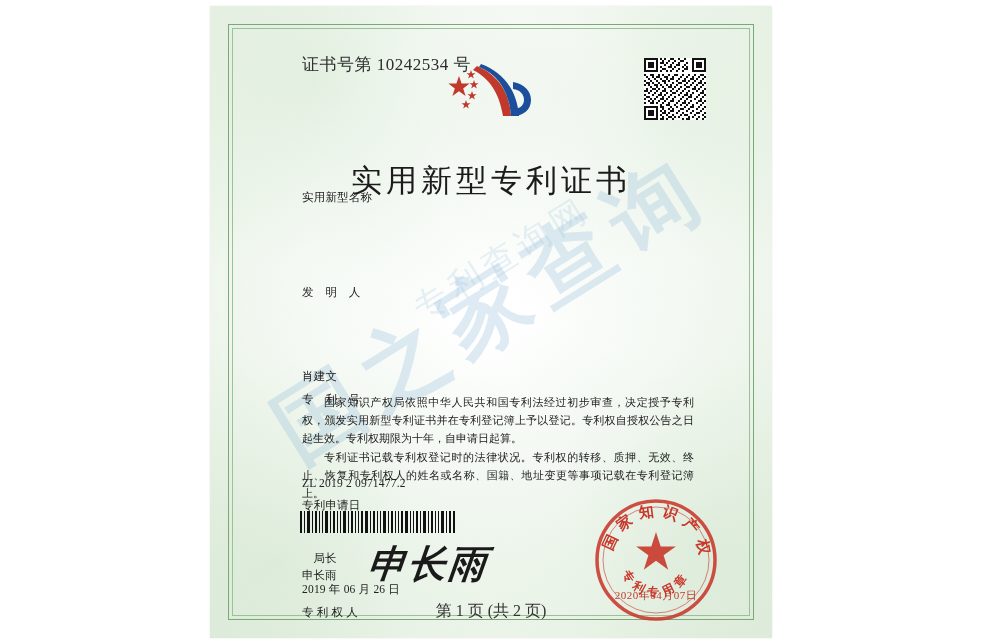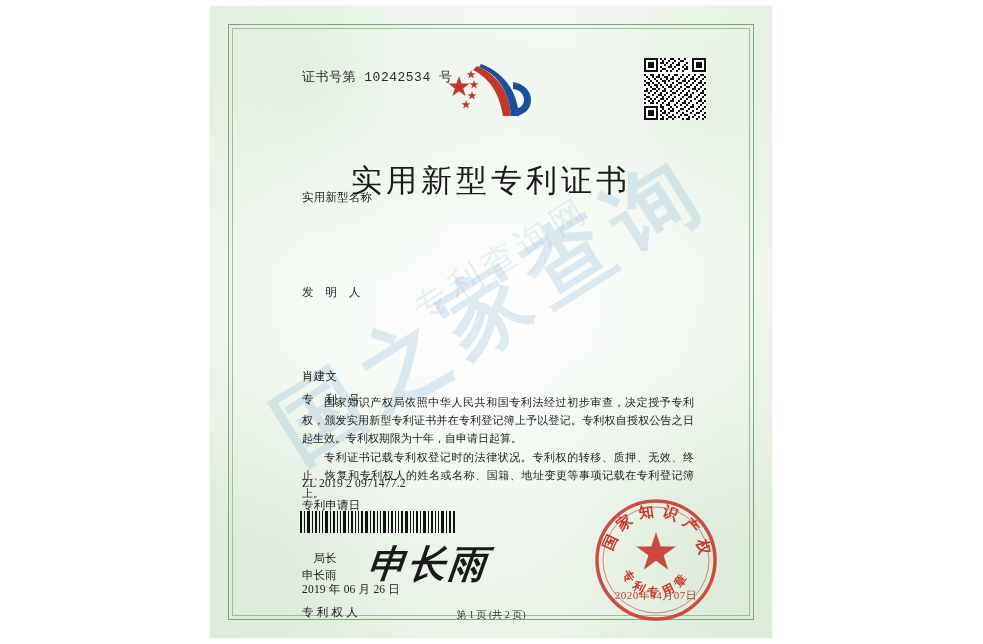--- a/index.html
+++ b/index.html
@@ -84,26 +84,25 @@
     color: rgba(150, 190, 218, 0.22);
     white-space: nowrap;
     pointer-events: none;
     user-select: none;
   }
 
   
   .cert-no {
     position: absolute;
     left: 92px;
-    top: 62px;
-    font-size: 13px;
+    top: 47px;
+    font-size: 17px;
     color: #2d2d2d;
     letter-spacing: 0.5px;
     white-space: nowrap;
-    font-family: Liberation Mono, monospace;
   }
   .qr {
     position: absolute;
     right: 66px;
     top: 52px;
     width: 62px;
     height: 62px;
     background-color: #ffffff;
   }
   .qr svg { display: block; }
@@ -239,21 +238,21 @@
     color: #c0392b;
     letter-spacing: 0.5px;
   }
 
   .page-footer {
     position: absolute;
     left: 0;
     right: 0;
     bottom: 16px;
     text-align: center;
-    font-size: 10px;
+    font-size: 16px;
     color: #333333;
   }
 </style>
 </head>
 <body>
 
 <div class="page">
 
   <div class="certificate">
     <div class="cert-tint"></div>

